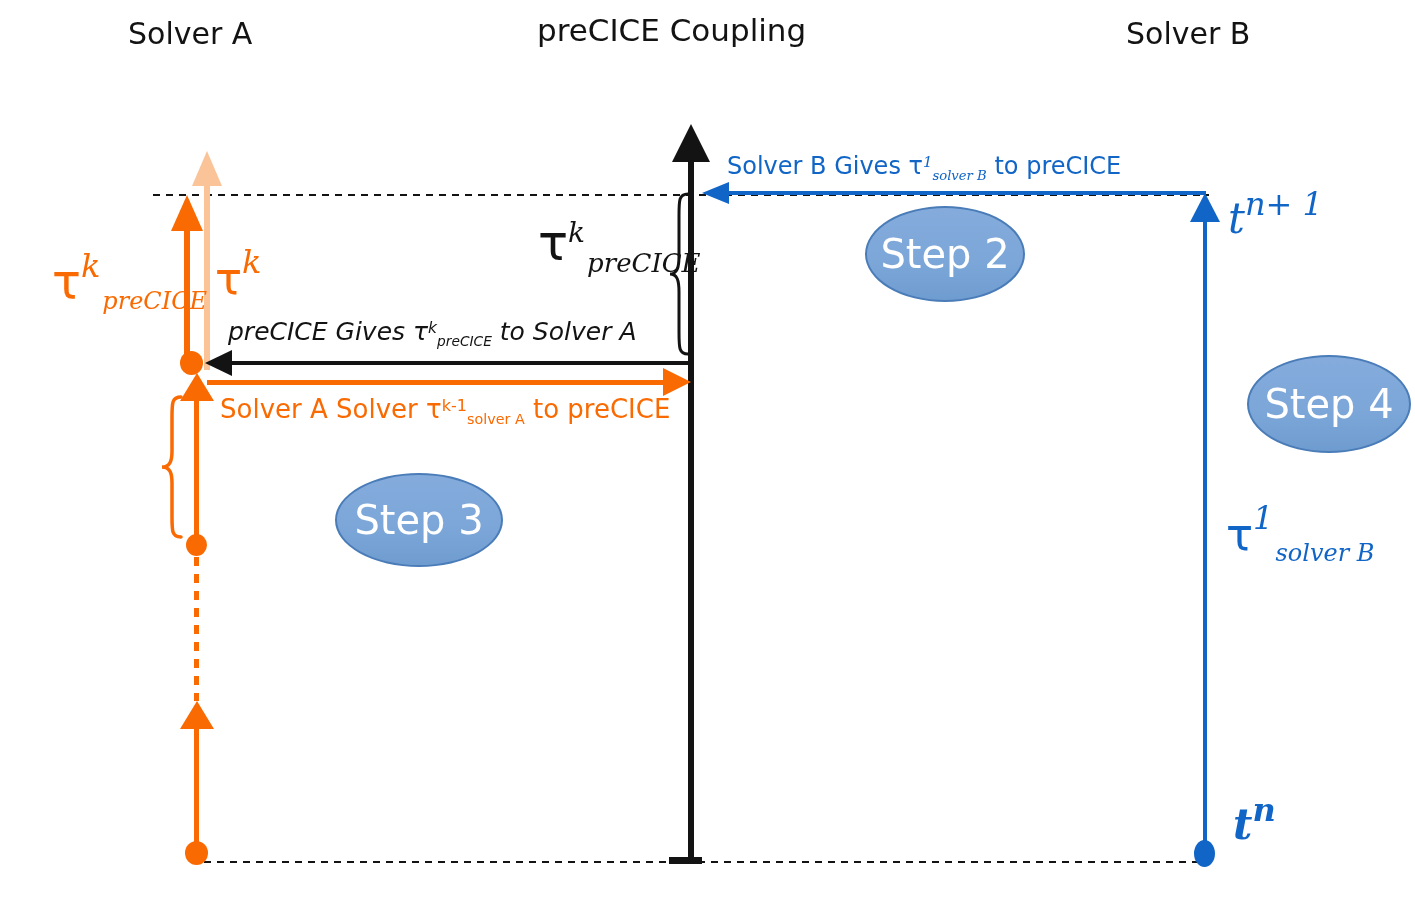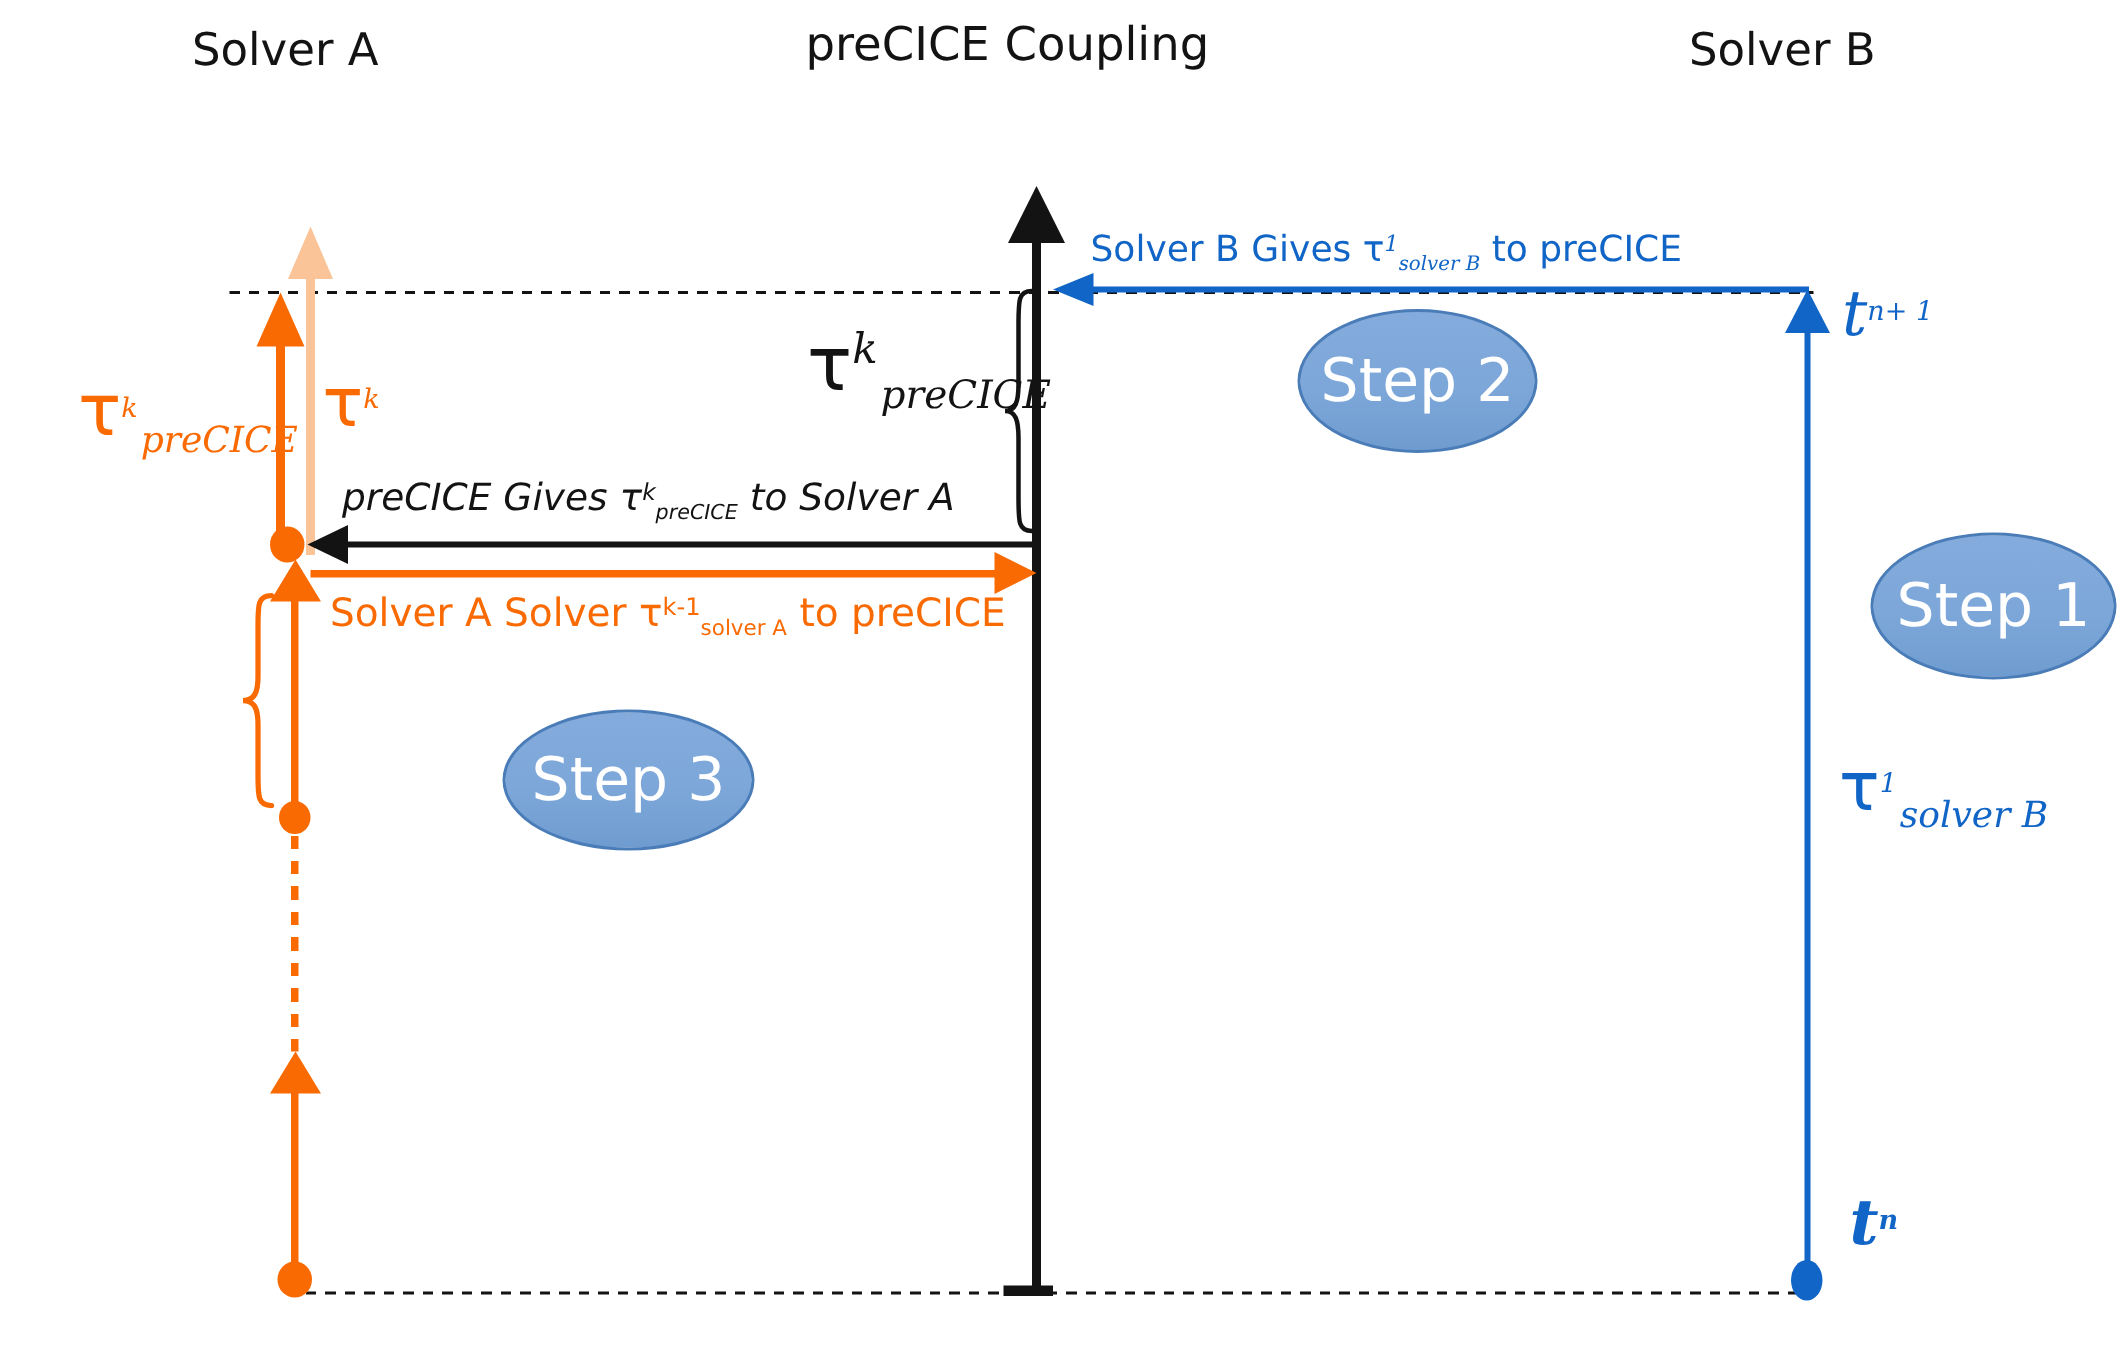--- a/index.html
+++ b/index.html
@@ -17,21 +17,21 @@
   .orange{background:#F96A02;}
   .orange-light{background:#FAC498;}
   .blue{background:#1065C6;}
   .blk{background:#131313;}
   .dot{position:absolute;border-radius:50%;}
   .tri{position:absolute;width:0;height:0;}
   
   .mlabel{position:absolute;line-height:1;white-space:nowrap;}
   .mlabel .base{font-size:48px;}
   .mlabel sup,.mlabel sub{font-family:"DejaVu Serif",serif;font-style:italic;line-height:1;}
-  .mlabel sup{font-size:18px;vertical-align:0.65em;}
+  .mlabel sup{font-size:32px;vertical-align:0.65em;}
   .mlabel sub{font-size:24px;vertical-align:-0.45em;margin-left:2px;}
   .c-orange{color:#F96A02;}
   .c-blue{color:#1065C6;}
   .c-black{color:#131313;}
   .serif-it{font-family:"DejaVu Serif",serif;font-style:italic;}
   
   .msg{position:absolute;line-height:1.1;white-space:nowrap;}
   .msg sup{font-size:0.62em;line-height:0;vertical-align:0.45em;}
   .msg sub{font-size:0.55em;line-height:0;vertical-align:-0.45em;}
   
@@ -127,21 +127,21 @@
 
   <div class="msg c-black" style="left:228px;top:318px;font-size:25px;font-style:italic;">
     <span>preCICE Gives </span><span>τ</span><sup>k</sup><sub>preCICE</sub><span> to Solver A</span>
   </div>
 
   <div class="msg c-orange" style="left:220px;top:395px;font-size:26px;">
     <span>Solver A Solver </span><span>τ</span><sup>k-1</sup><sub>solver A</sub><span> to preCICE</span>
   </div>
 
   <div class="step" style="left:1247px;top:355px;width:160px;height:94px;">
-    <span>Step 1</span>
+    <span>Step 4</span>
   </div>
   <div class="step" style="left:865px;top:206px;width:156px;height:92px;">
     <span>Step 2</span>
   </div>
   <div class="step" style="left:335px;top:473px;width:164px;height:90px;">
     <span>Step 3</span>
   </div>
 
 </div>
 

